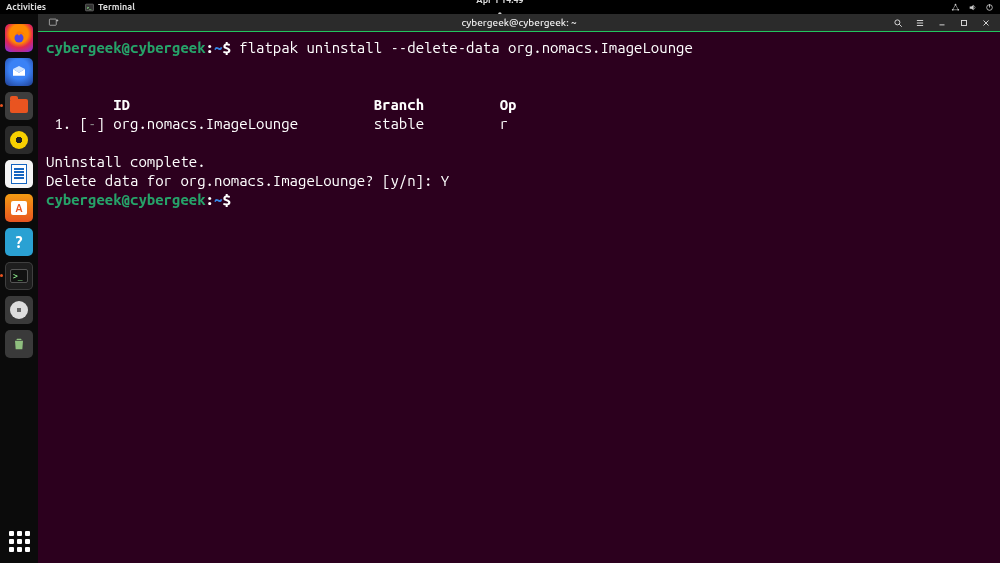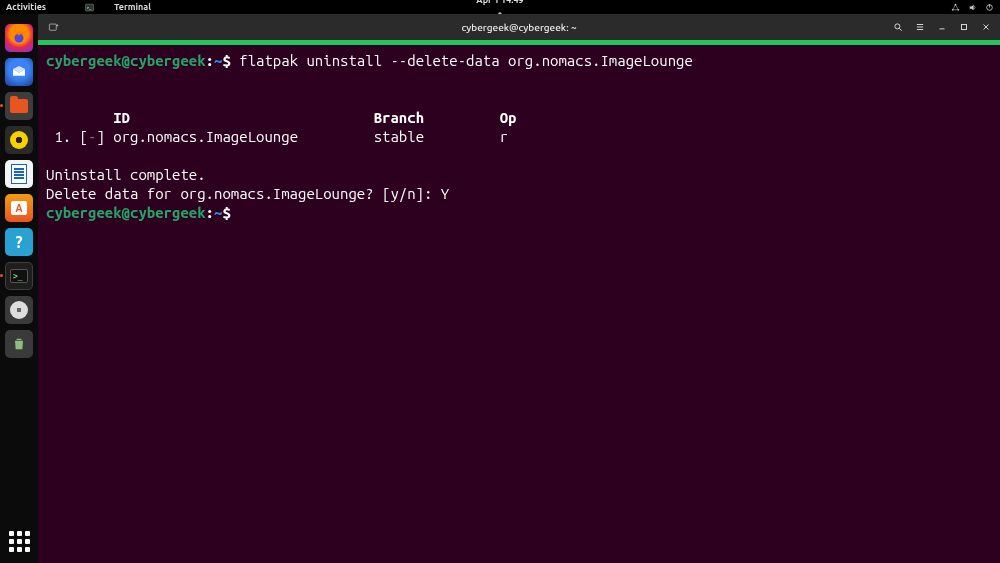--- a/index.html
+++ b/index.html
@@ -9,35 +9,35 @@
   .top-panel {
     position: absolute; top: 0; left: 0; right: 0; height: 14px;
     background: #000; color: #ddd; font-size: 9px;
     display: flex; align-items: center; padding: 0 6px;
     user-select: none;
     font-weight: bold;
   }
   .top-panel .left, .top-panel .right { display: flex; align-items: center; gap: 12px; }
   .top-panel .center { position: absolute; left: 50%; transform: translateX(-50%); display: flex; align-items: center; gap: 6px; flex-direction: column; }
   .top-panel .right { position: absolute; right: 6px; display:flex; gap:8px; align-items:center;}
-  .panel-app { display: inline-flex; align-items:center; gap:20px;padding-left:27px;}
+  .panel-app { display: inline-flex; align-items:center; gap:4px;padding-left:27px;}
   .tiny-icon { width:9px; height:9px; display:inline-block; }
 
   
   .terminal-window {
     position: absolute; top: 14px; left: 38px; right: 0; bottom: 0;
     background: #2c001e; 
     display: flex; flex-direction: column;
   }
 
   .term-header {
-    height: 31px; background: #2b2b2b; color: #ddd;
+    height: 18px; background: #2b2b2b; color: #ddd;
     display: flex; align-items: center; font-size: 10px;
     position: relative; padding: 0 4px;
-    border-bottom: 5px solid #22c55e;
+    border-bottom: 1px solid #22c55e;
   }
   .term-header .tab-btn {
     width: 22px; height: 18px; display:flex; align-items:center; justify-content:center;
     border-radius:3px;
   }
   .term-header .title-center {
     position:absolute; left:50%; transform:translateX(-50%);
     font-weight:500; color:#eee; font-size:10px;
   }
   .term-header .header-right {

